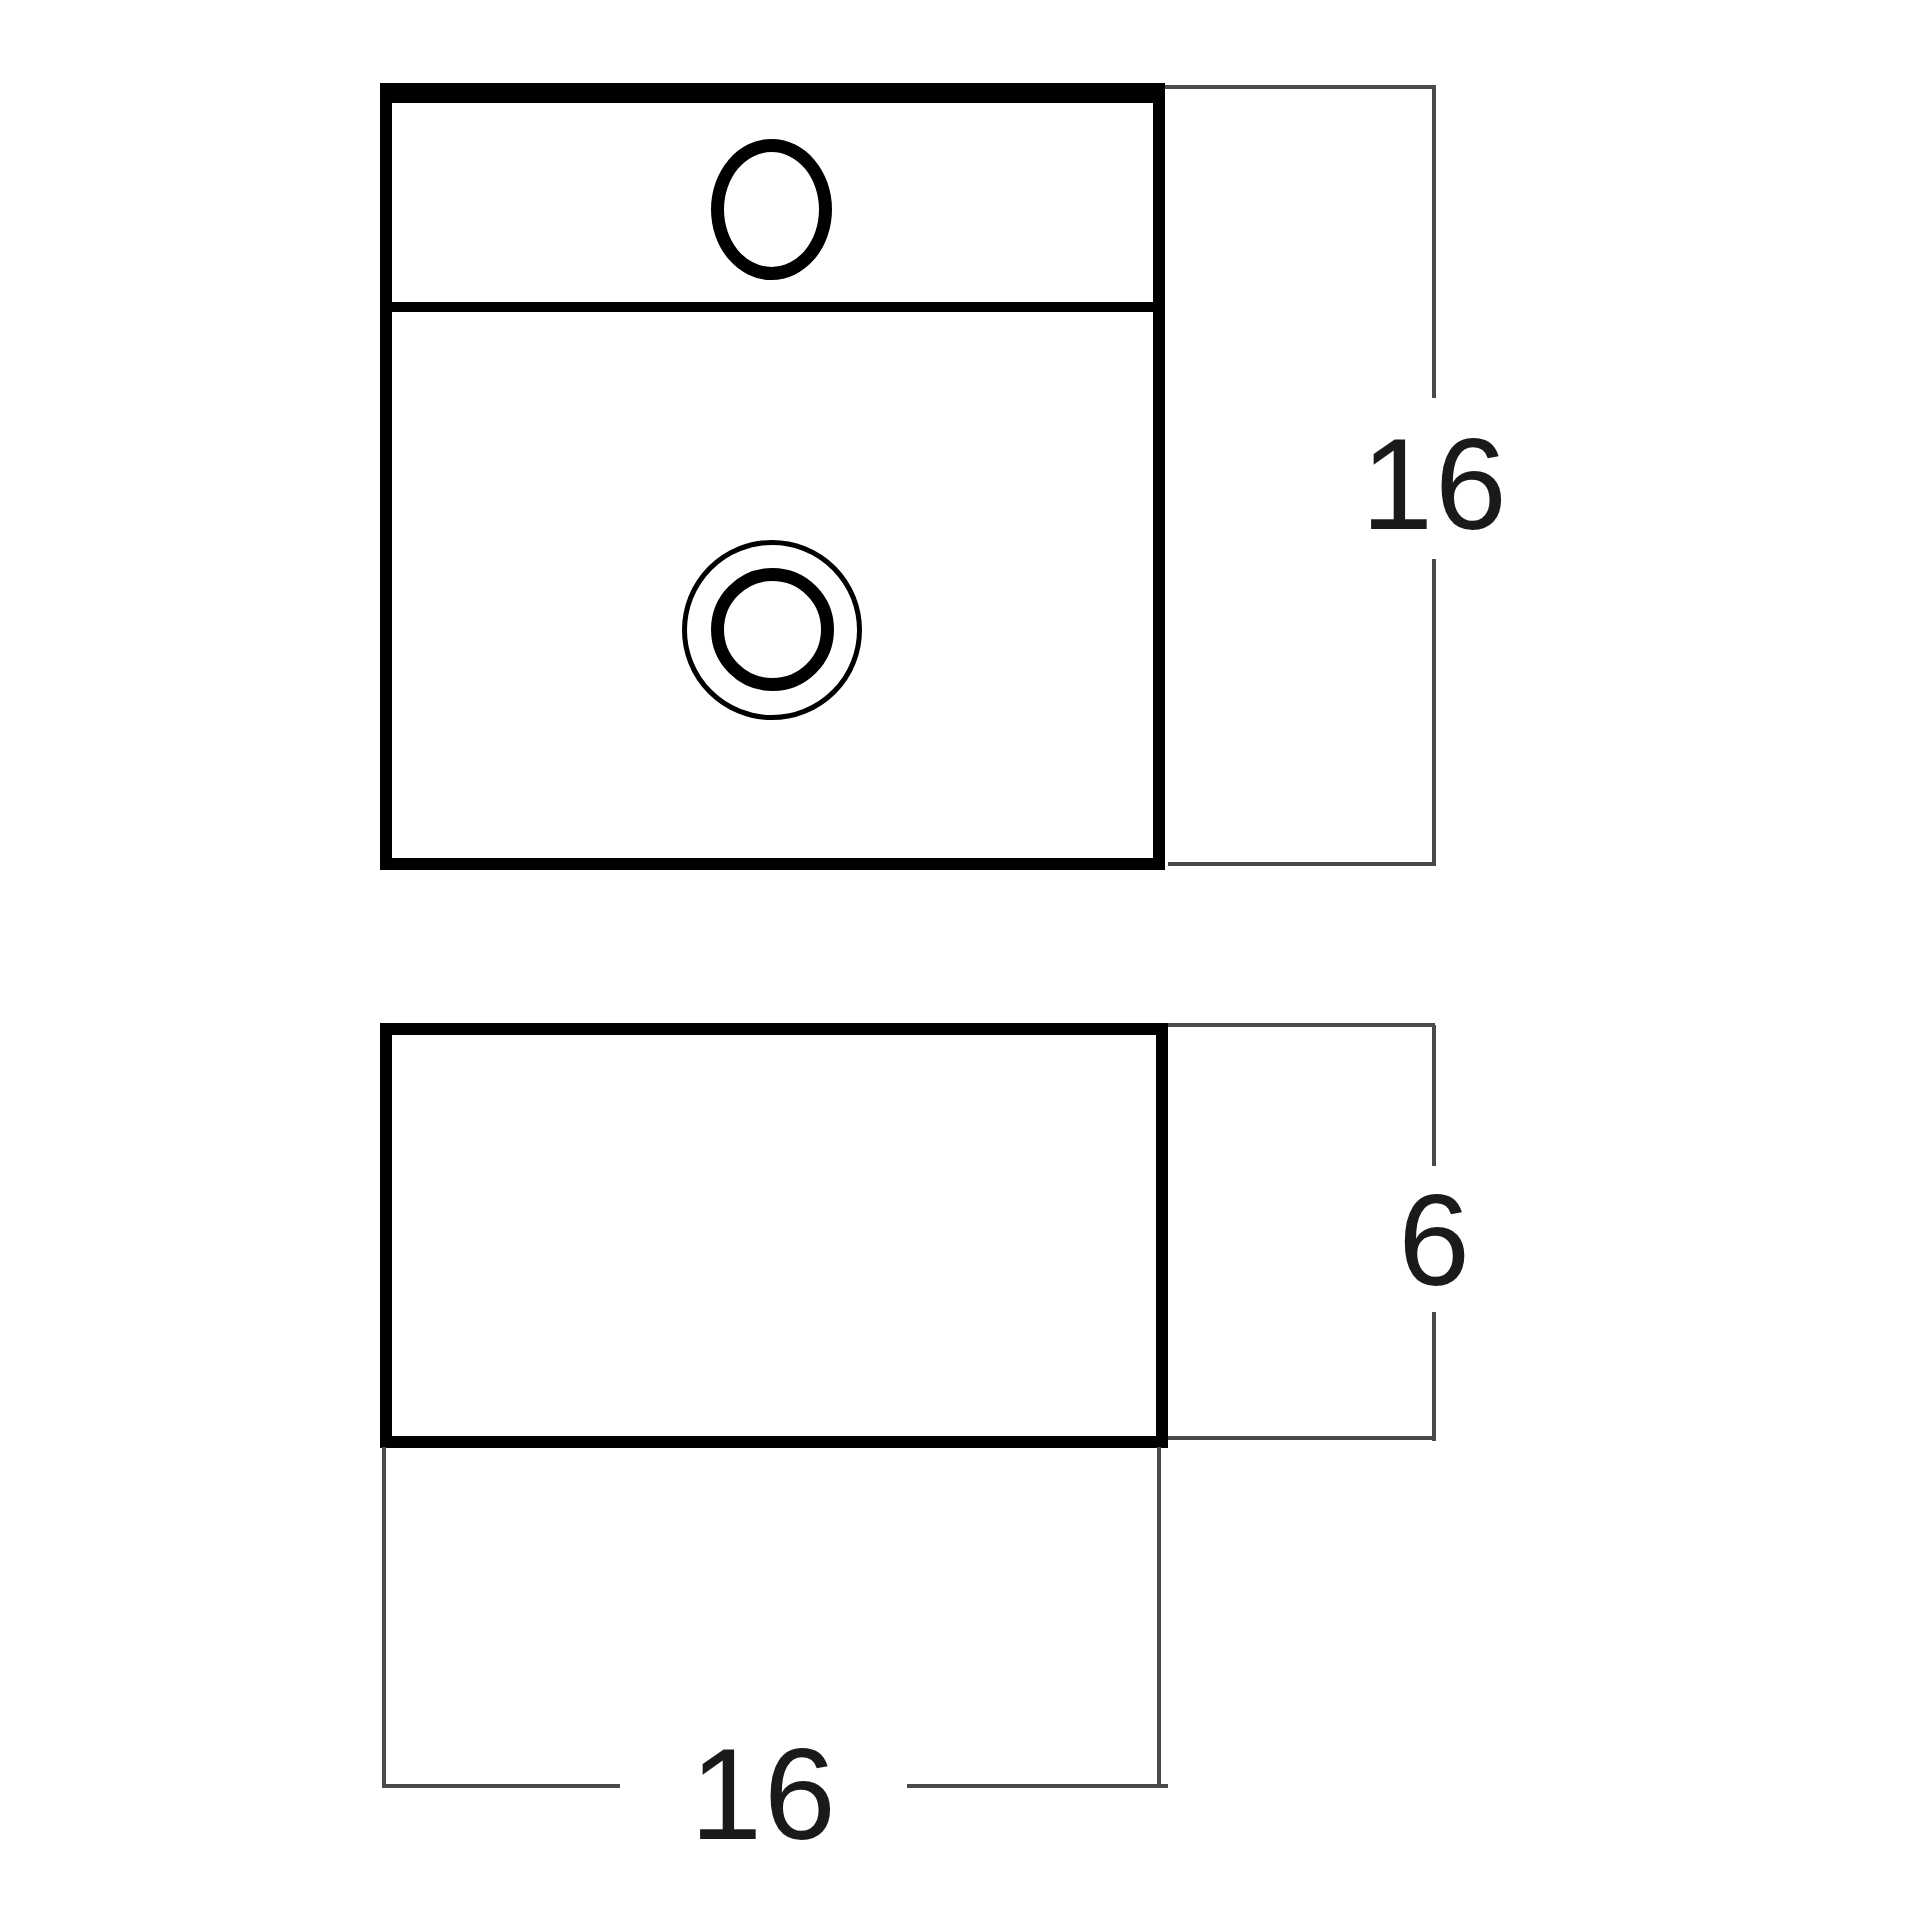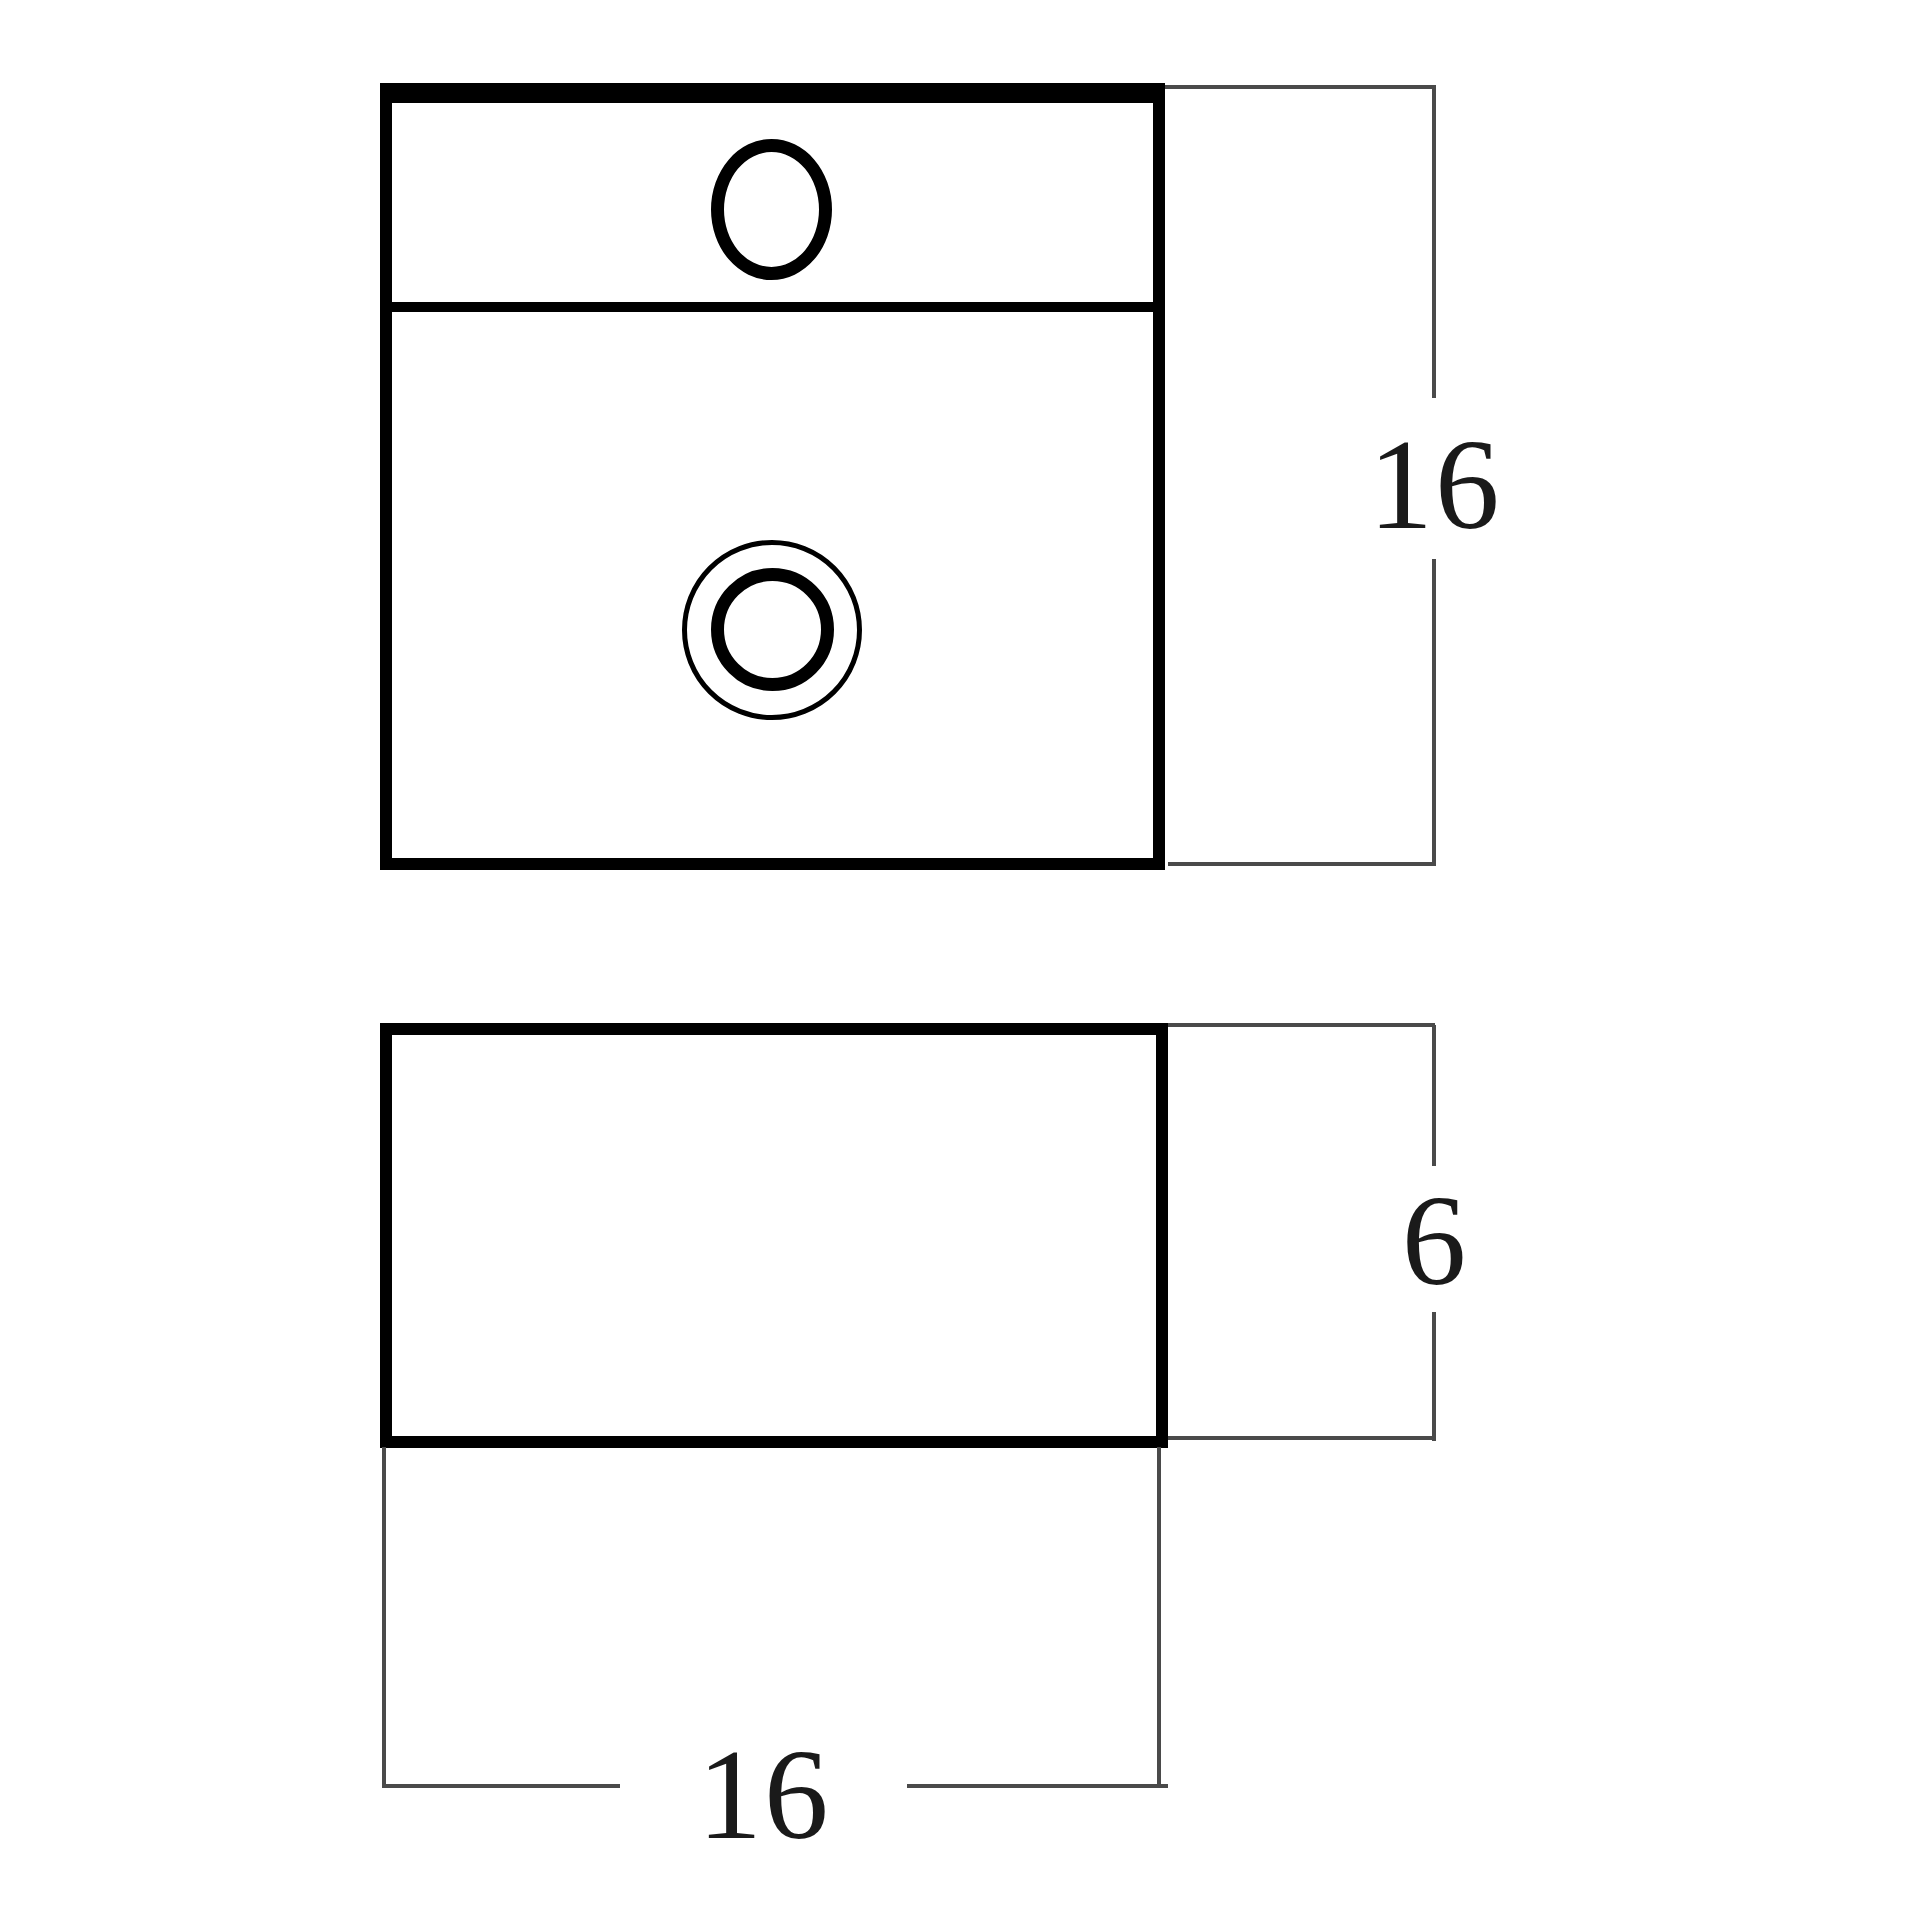--- a/index.html
+++ b/index.html
@@ -5,21 +5,21 @@
   html, body {
     margin: 0;
     padding: 0;
     background: #ffffff;
   }
   .canvas {
     position: relative;
     width: 1927px;
     height: 1927px;
     background: #ffffff;
-    font-family: Liberation Serif, serif;
+    font-family: Liberation Sans, sans-serif;
     overflow: hidden;
   }
   
   .plan-rect {
     position: absolute;
     left: 380px; top: 83px;
     width: 785px; height: 787px;
     box-sizing: border-box;
     border: 12px solid #000;
     border-top-width: 20px;

